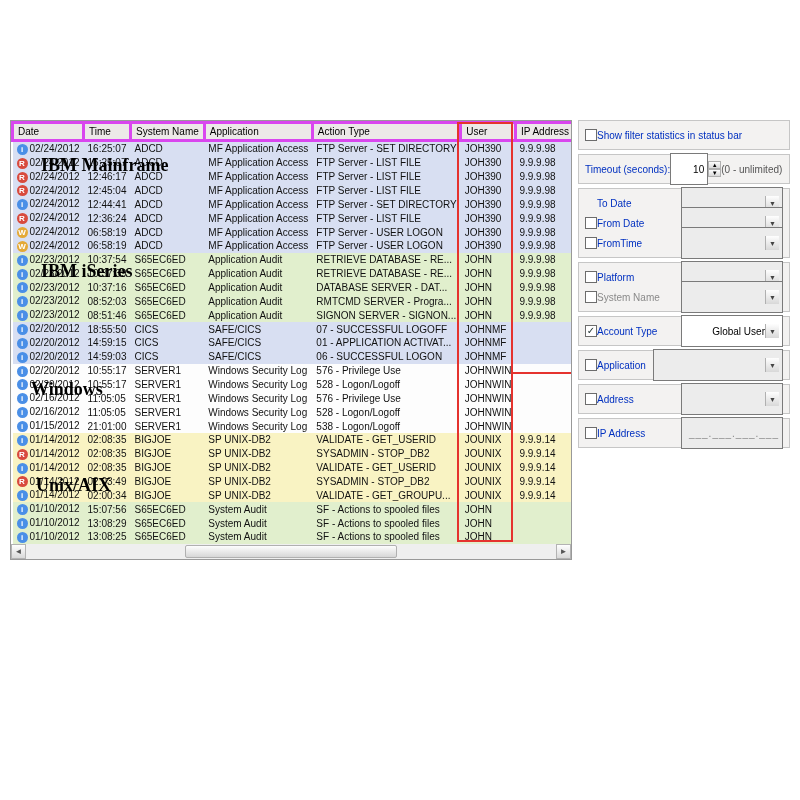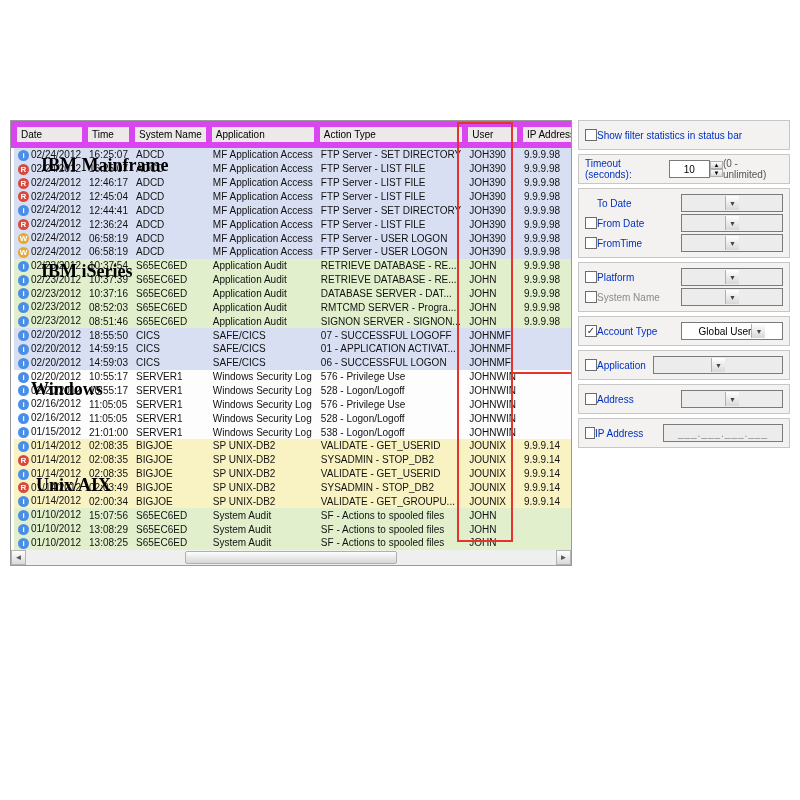--- a/index.html
+++ b/index.html
@@ -3,21 +3,21 @@
 <meta charset="utf-8">
 <style>
 * { box-sizing: border-box; margin: 0; padding: 0; font-family: "Tahoma", "Segoe UI", sans-serif; font-size: 10px; }
 body { background: #fff; padding: 120px 10px 10px 10px; }
 .wrap { display: flex; gap: 6px; }
 .grid-pane { flex: 1; border: 1px solid #999; background: #fff; position: relative; overflow: hidden; }
 .filter-pane { width: 212px; display: flex; flex-direction: column; gap: 4px; }
 
 
 table { border-collapse: collapse; width: 100%; }
-thead th { background: #ece9e8; border: 6px solid #d946ef; font-weight: normal; text-align: left; padding: 2px 4px; white-space: nowrap; user-select: none; }
+thead th { background: #ece9e8; border: 3px solid #d946ef; font-weight: normal; text-align: left; padding: 2px 4px; white-space: nowrap; user-select: none; }
 tbody td { border: 0; padding: 1px 4px; white-space: nowrap; overflow: hidden; text-overflow: clip; color: #111; }
 tbody tr.grp-blue  { background: #d8dff2; }
 tbody tr.grp-green { background: #e1efcd; }
 tbody tr.grp-yel   { background: #f9f3c3; }
 tbody tr.grp-wht   { background: #fdfdfd; }
 .icon { display: inline-block; width: 11px; height: 11px; border-radius: 50%; line-height: 11px; text-align: center; font-size: 8px; font-weight: bold; color: #fff; vertical-align: middle; margin-right: 2px; }
 .ic-i { background: #4a8fe7; }
 .ic-r { background: #d84a3d; }
 .ic-w { background: #e4a936; }
 .scrollbar-x { height: 15px; background: #eaeaea; border-top: 1px solid #c0c0c0; display: flex; align-items: center; }
@@ -30,21 +30,21 @@
 .red-box { position: absolute; border: 2px solid #e5332e; pointer-events: none; }
 .red-line { position: absolute; height: 0; border-top: 2px solid #e5332e; pointer-events: none; }
 
 
 .fgrp { border: 1px solid #c6c6c6; background: #f3f2f1; padding: 4px 6px; }
 .frow { display: flex; align-items: center; height: 20px; }
 .flabel { width: 84px; color: #0030c0; }
 .flabel.dis { color: #8a8a8a; }
 .chk { width: 12px; height: 12px; border: 1px solid #6c6c6c; background: #fff; display: inline-block; }
 .chk.checked::after { content: "✓"; display:block; font-size: 10px; line-height: 10px; color: #233; text-align:center; }
-.ddl, .txt { flex: 1; height: 18px; background: #fff; border: 1px solid #7a7a7a; padding: 0 14px; display:flex; align-items:center; justify-content: center; }
+.ddl, .txt { flex: 1; height: 32px; background: #fff; border: 1px solid #7a7a7a; padding: 0 3px; display:flex; align-items:center; justify-content: flex-end; }
 .ddl.dis, .txt.dis { background: #ececec; color: #888; }
 .ddl .caret { width: 14px; height: 14px; background: linear-gradient(#fefefe,#d8d8d8); border-left: 1px solid #b0b0b0; display:flex; align-items:center; justify-content:center; font-size:7px; color:#444;}
 .spin { display:flex; flex-direction:column; }
 .spin div { width:13px; height:8px; background: linear-gradient(#fefefe,#d8d8d8); border:1px solid #b0b0b0; font-size:6px; display:flex; align-items:center; justify-content:center; }
 
 
 .c-date{width:68px;} .c-time{width:52px;} .c-sys{width:66px;} .c-app{width:110px;} .c-act{width:150px;} .c-user{width:60px;} .c-ip{width:60px;} .c-lib{width:50px;}
 </style>
 </head>
 <body>

